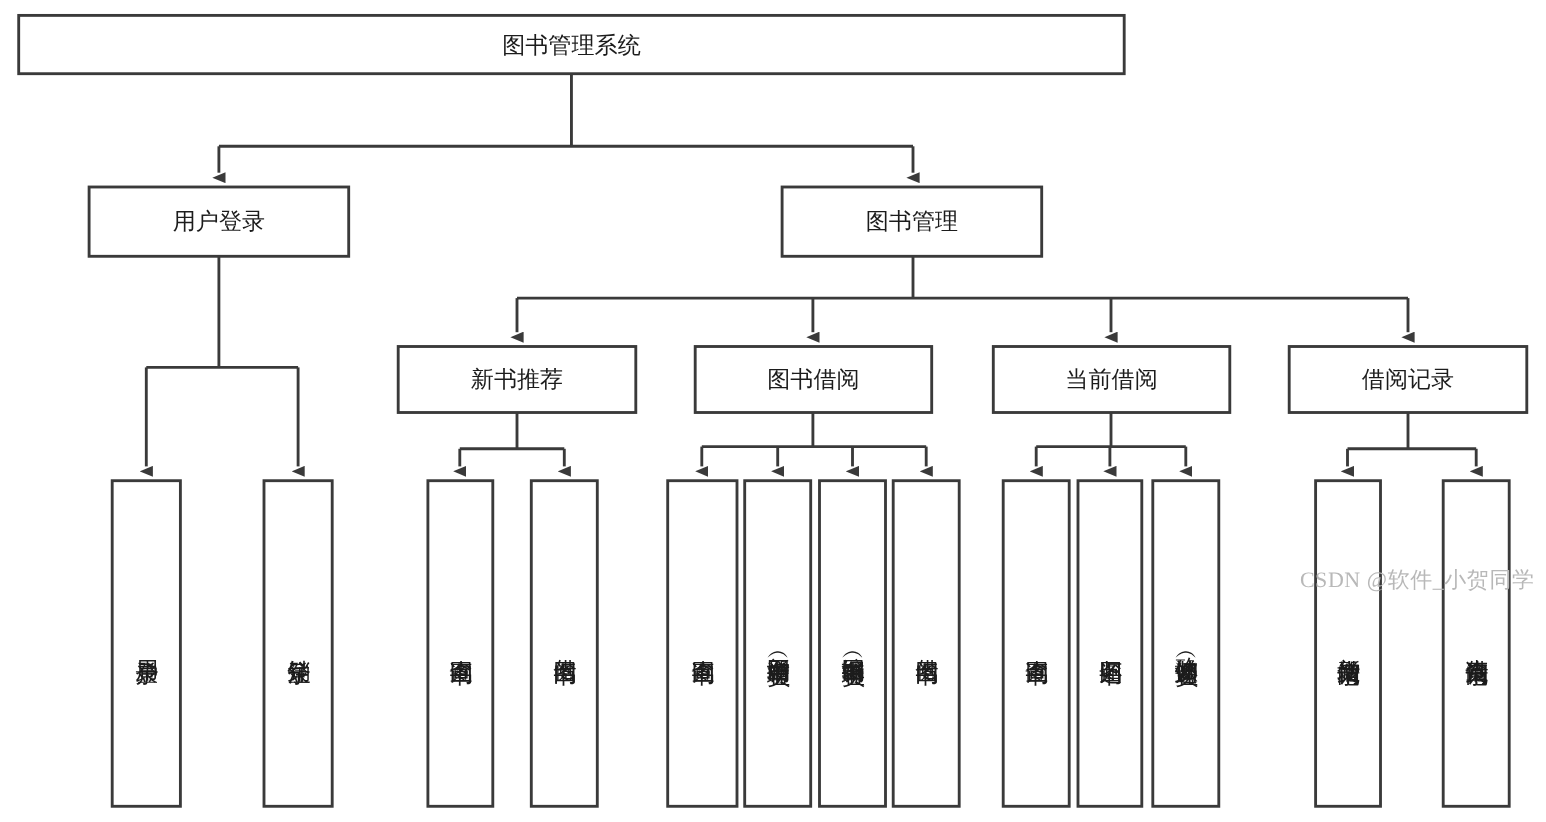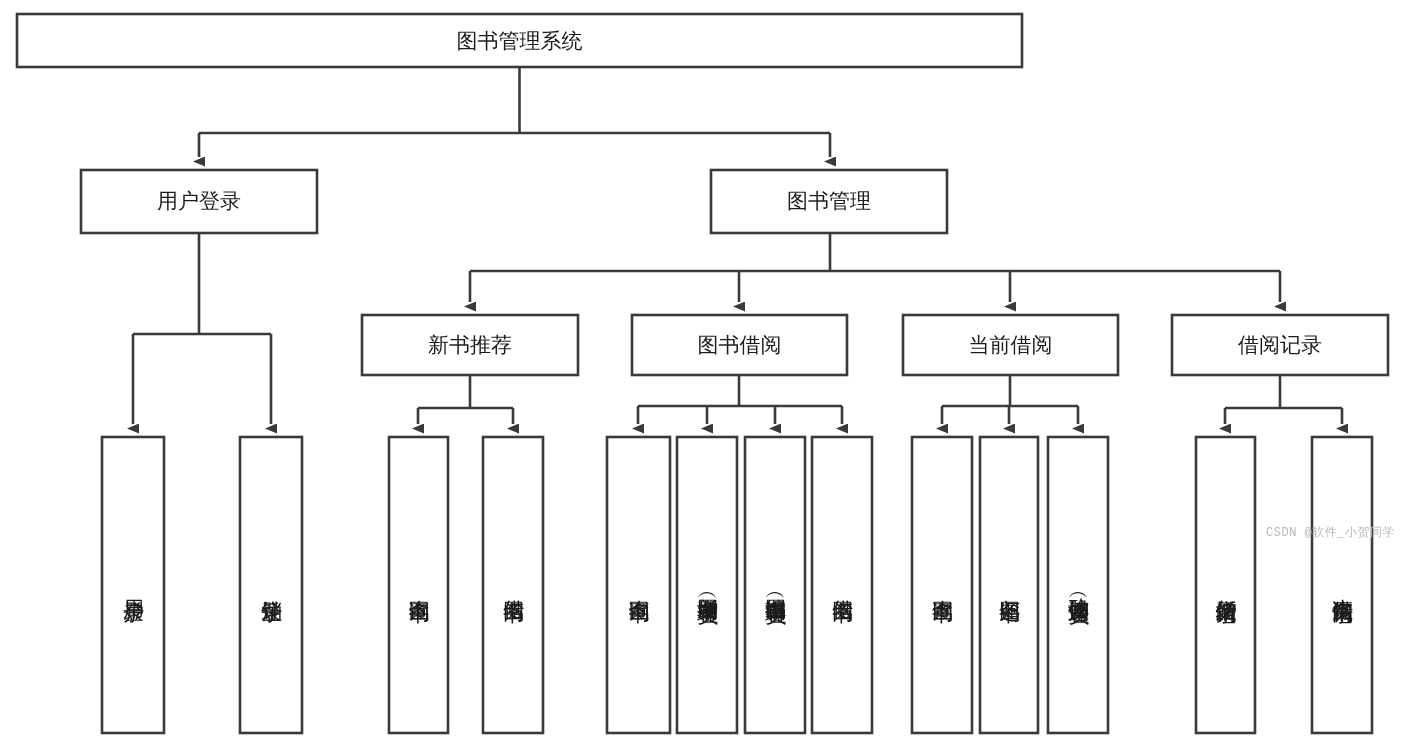--- a/index.html
+++ b/index.html
@@ -63,22 +63,22 @@
     line-height: 1.12;
     color: #1c1c1c;
     letter-spacing: 1px;
     white-space: nowrap;
     text-align: center;
   }
   .watermark {
     position: absolute;
     right: 10px;
     bottom: 6px;
-    font-family: Liberation Mono, monospace;
-    font-size: 12px;
+    font-family: Liberation Serif, serif;
+    font-size: 20px;
     color: #b8b8b8;
     letter-spacing: 0.5px;
     white-space: nowrap;
   }
 </style>
 </head>
 <body>
 
 <div id="diagram-root">
 

